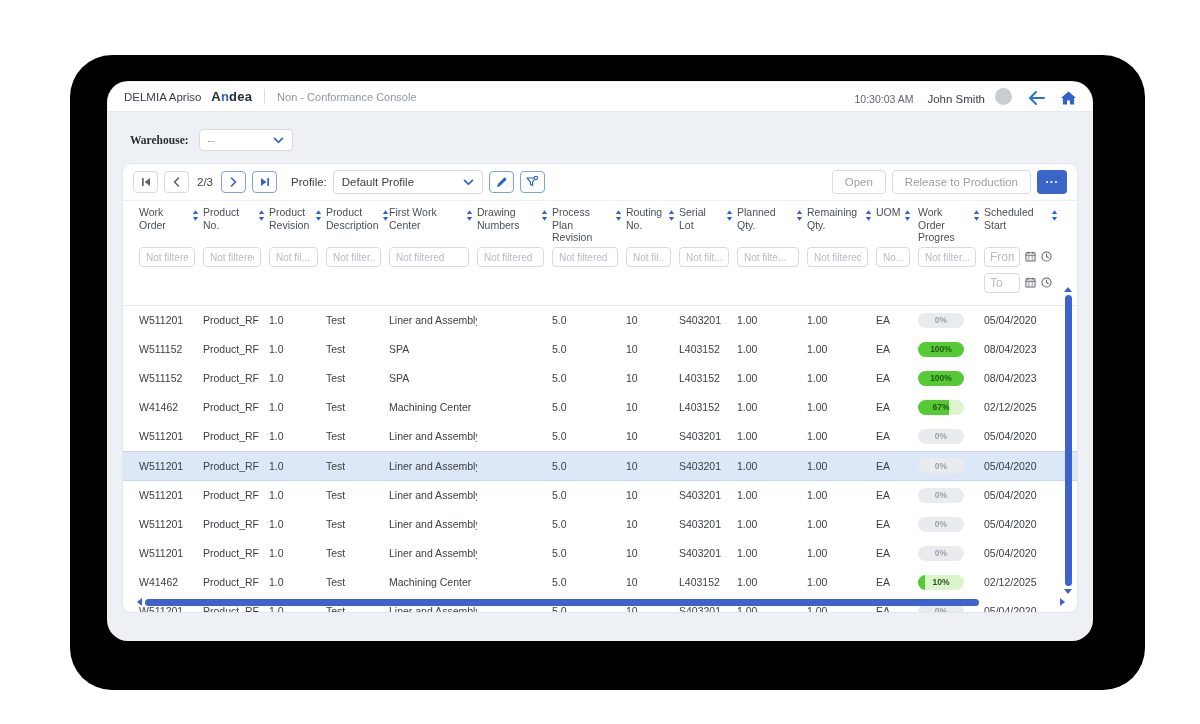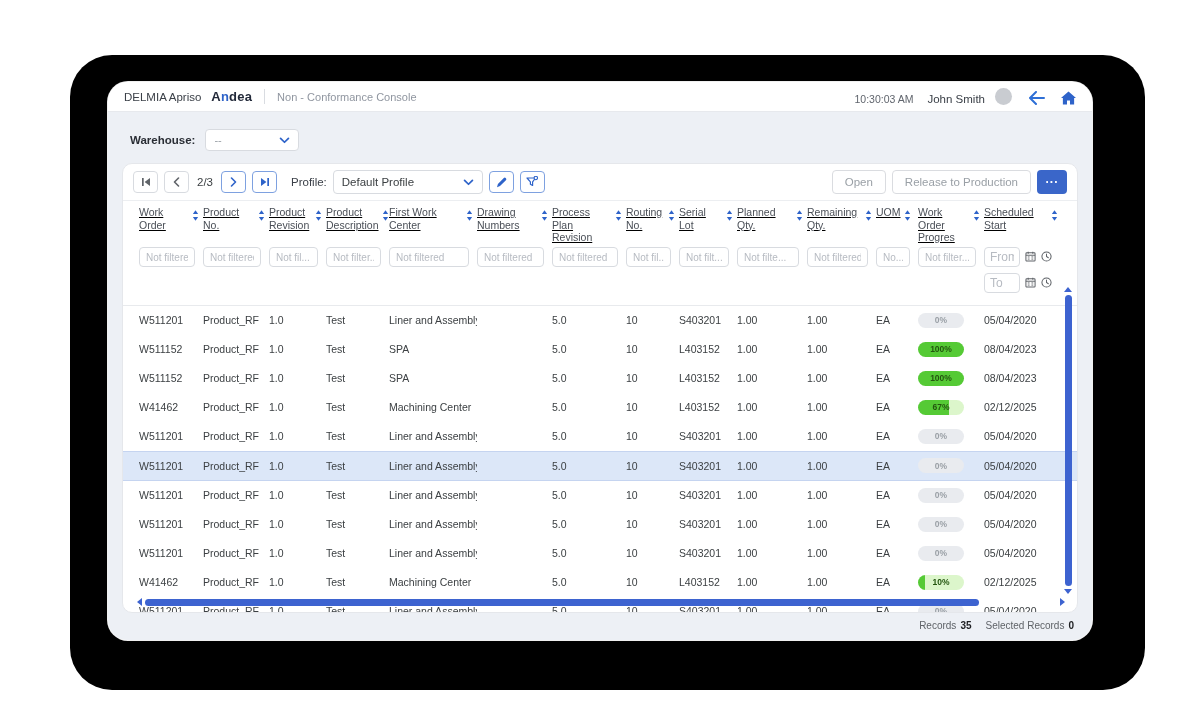--- a/index.html
+++ b/index.html
@@ -19,38 +19,38 @@
   .hdr-divider{width:1px;height:15px;background:#d9dce1;margin:0 12px;}
   .page-title{font-size:11px;color:#9096a0;}
   .hdr-right{margin-left:auto;display:flex;align-items:flex-end;}
   .time{font-size:10.5px;color:#60656d;}
   .user{font-size:11.5px;color:#3b4048;margin-left:14px;}
   .avatar{width:17px;height:17px;border-radius:50%;background:#c9ccd1;margin-left:10px;}
   .hdr-icon{margin-left:16px;display:flex;align-items:center;cursor:pointer;}
   
   .app-body{height:528px;background:#edf0f5;padding:0 14px;}
   .wh-row{display:flex;align-items:center;padding:17px 8px 0 8px;}
-  .wh-label{font-size:11.5px;font-weight:bold;color:#2a2e35;}
+  .wh-label{font-size:11.5px;font-weight:bold;color:#2a2e35;font-family:Liberation Serif, serif;}
   .select{background:#fff;border:1px solid #d8dbe0;border-radius:4px;display:flex;align-items:center;font-size:11px;color:#9aa0a6;height:22px;padding:0 8px;cursor:pointer;}
   .wh-select{width:94px;margin-left:10px;}
   .select .sel-val{flex:1;}
   
   .panel{margin-top:12px;background:#fff;border:1px solid var(--line);border-radius:10px;height:450px;position:relative;overflow:hidden;}
   .toolbar{height:36px;display:flex;align-items:center;padding:0 10px;gap:6px;}
   .tbtn{width:25px;height:22px;border:1px solid #d8dbe0;border-radius:4px;background:#fff;display:flex;align-items:center;justify-content:center;cursor:pointer;}
   .tbtn.blue{border-color:var(--accent-soft);}
   .page-ind{font-size:11.5px;color:#3c4043;margin:0 2px;}
   .profile-label{font-size:11.5px;color:#3b4048;margin-left:8px;}
   .profile-select{width:150px;height:24px;color:#3c4043;font-size:11.5px;}
   .spacer{flex:1;}
   .ghost-btn{height:24px;border:1px solid #dadce0;border-radius:4px;background:#fff;color:#9aa0a6;font-size:11.5px;padding:0 12px;display:flex;align-items:center;cursor:pointer;}
   .more-btn{height:24px;width:30px;border-radius:4px;background:#3a66c9;color:#fff;font-size:12px;font-weight:bold;display:flex;align-items:center;justify-content:center;cursor:pointer;letter-spacing:1px;line-height:6px;padding-bottom:6px;}
   
   .grid-head{border-top:1px solid #eceef1;}
-  .hrow{display:flex;padding-left:16px;align-items:flex-start;min-height:30px;padding-top:5px;text-decoration:underline;}
+  .hrow{display:flex;padding-left:16px;align-items:flex-start;min-height:30px;padding-top:5px;}
   .hcol{display:flex;align-items:flex-start;padding-right:4px;}
   .hlabel{font-size:10.5px;color:#4a4f57;line-height:1.2;}
   .sort{margin-left:3px;margin-top:1px;flex:none;cursor:pointer;}
   .frow{display:flex;padding-left:16px;padding-top:3px;padding-bottom:6px;border-bottom:1px solid #e8eaed;}
   .fcol{padding-right:8px;}
   .finput{width:100%;height:20px;border:1px solid #d8dbe0;border-radius:4px;font-size:10px;color:#3c4043;padding:0 6px;background:#fff;}
   .finput::placeholder{color:#b7bbc2;}
   .date-grp{display:flex;align-items:center;gap:5px;margin-bottom:6px;}
   .date-inp{width:36px;height:20px;border:1px solid #d8dbe0;border-radius:4px;font-size:12px;padding:0 5px;}
   .date-inp::placeholder{color:#b7bbc2;}
@@ -525,26 +525,16 @@
         </div>
         <div class="hscroll">
           <span class="h-arrow-left"></span>
           <span class="h-track">
               <span class="h-thumb"></span>
             </span>
           <span class="h-arrow-right"></span>
         </div>
       </div>
 
-      <div class="records-line">
-        <span class="rec-group">
-          <span>Records</span>
-            <b>35</b>
-        </span>
-        <span class="rec-group">
-          <span>Selected Records</span>
-            <b>0</b>
-        </span>
-      </div>
 
     </div>
   </div>
 </div>
 
 </body></html>

